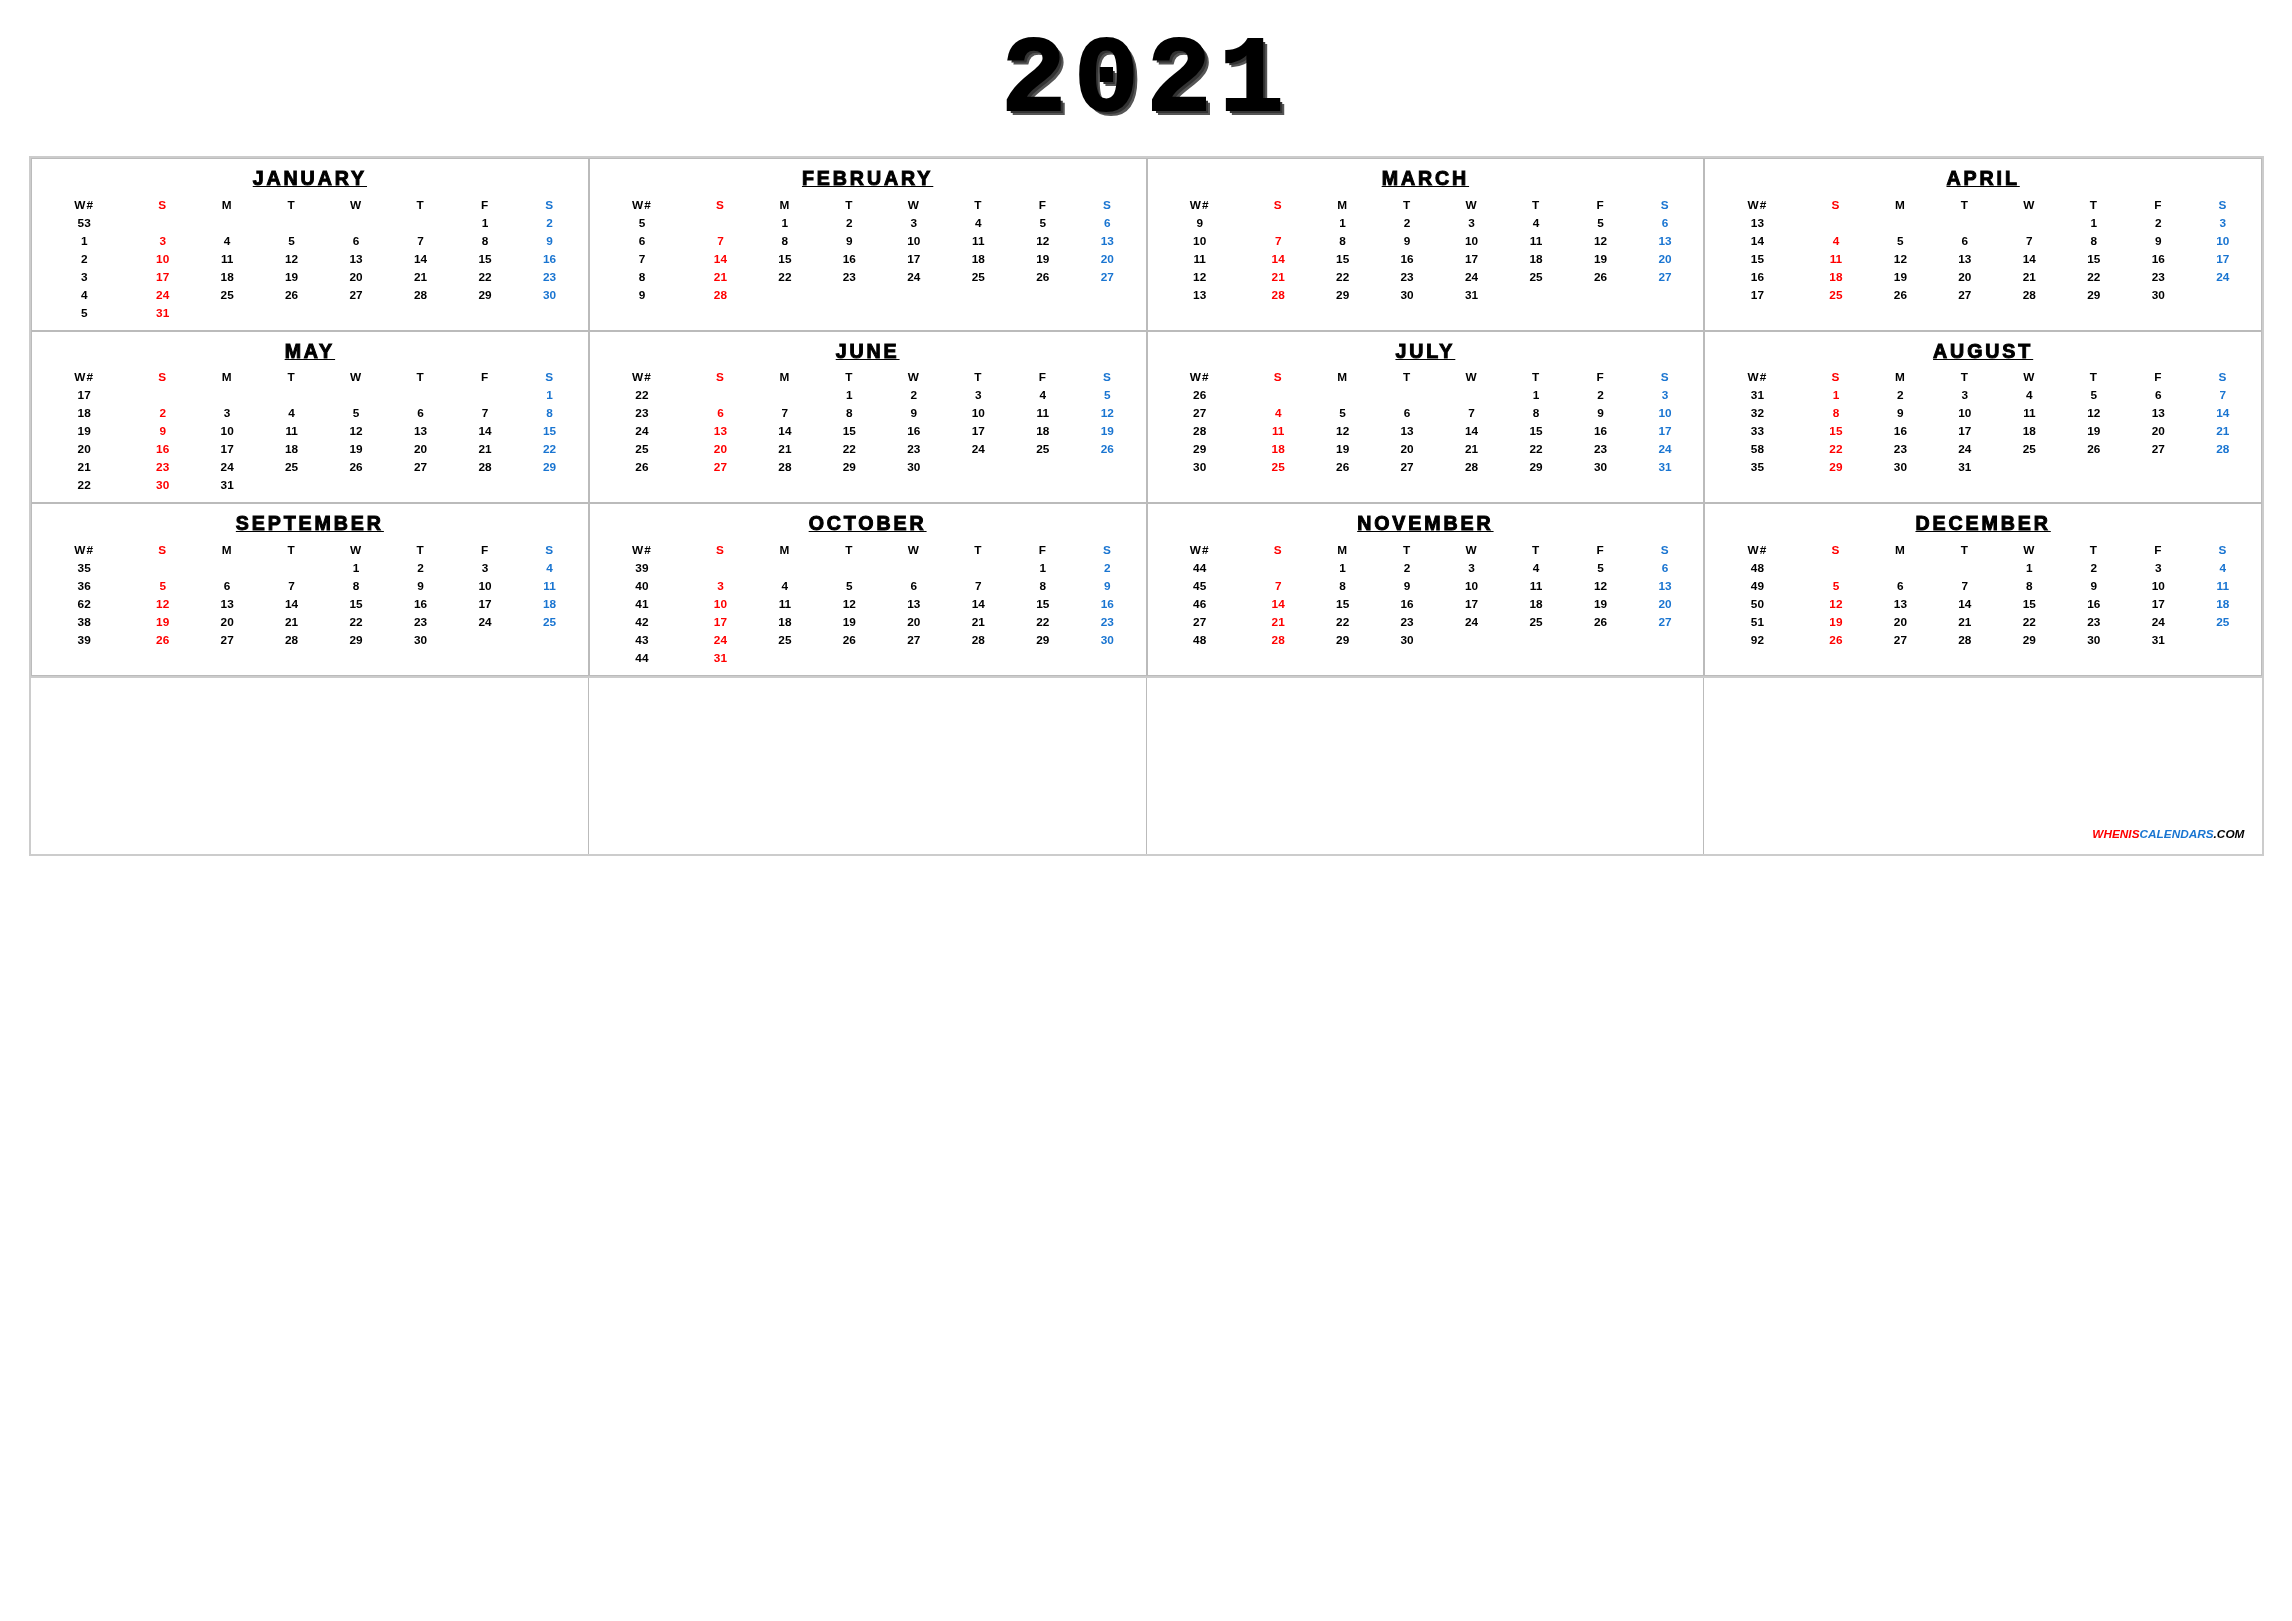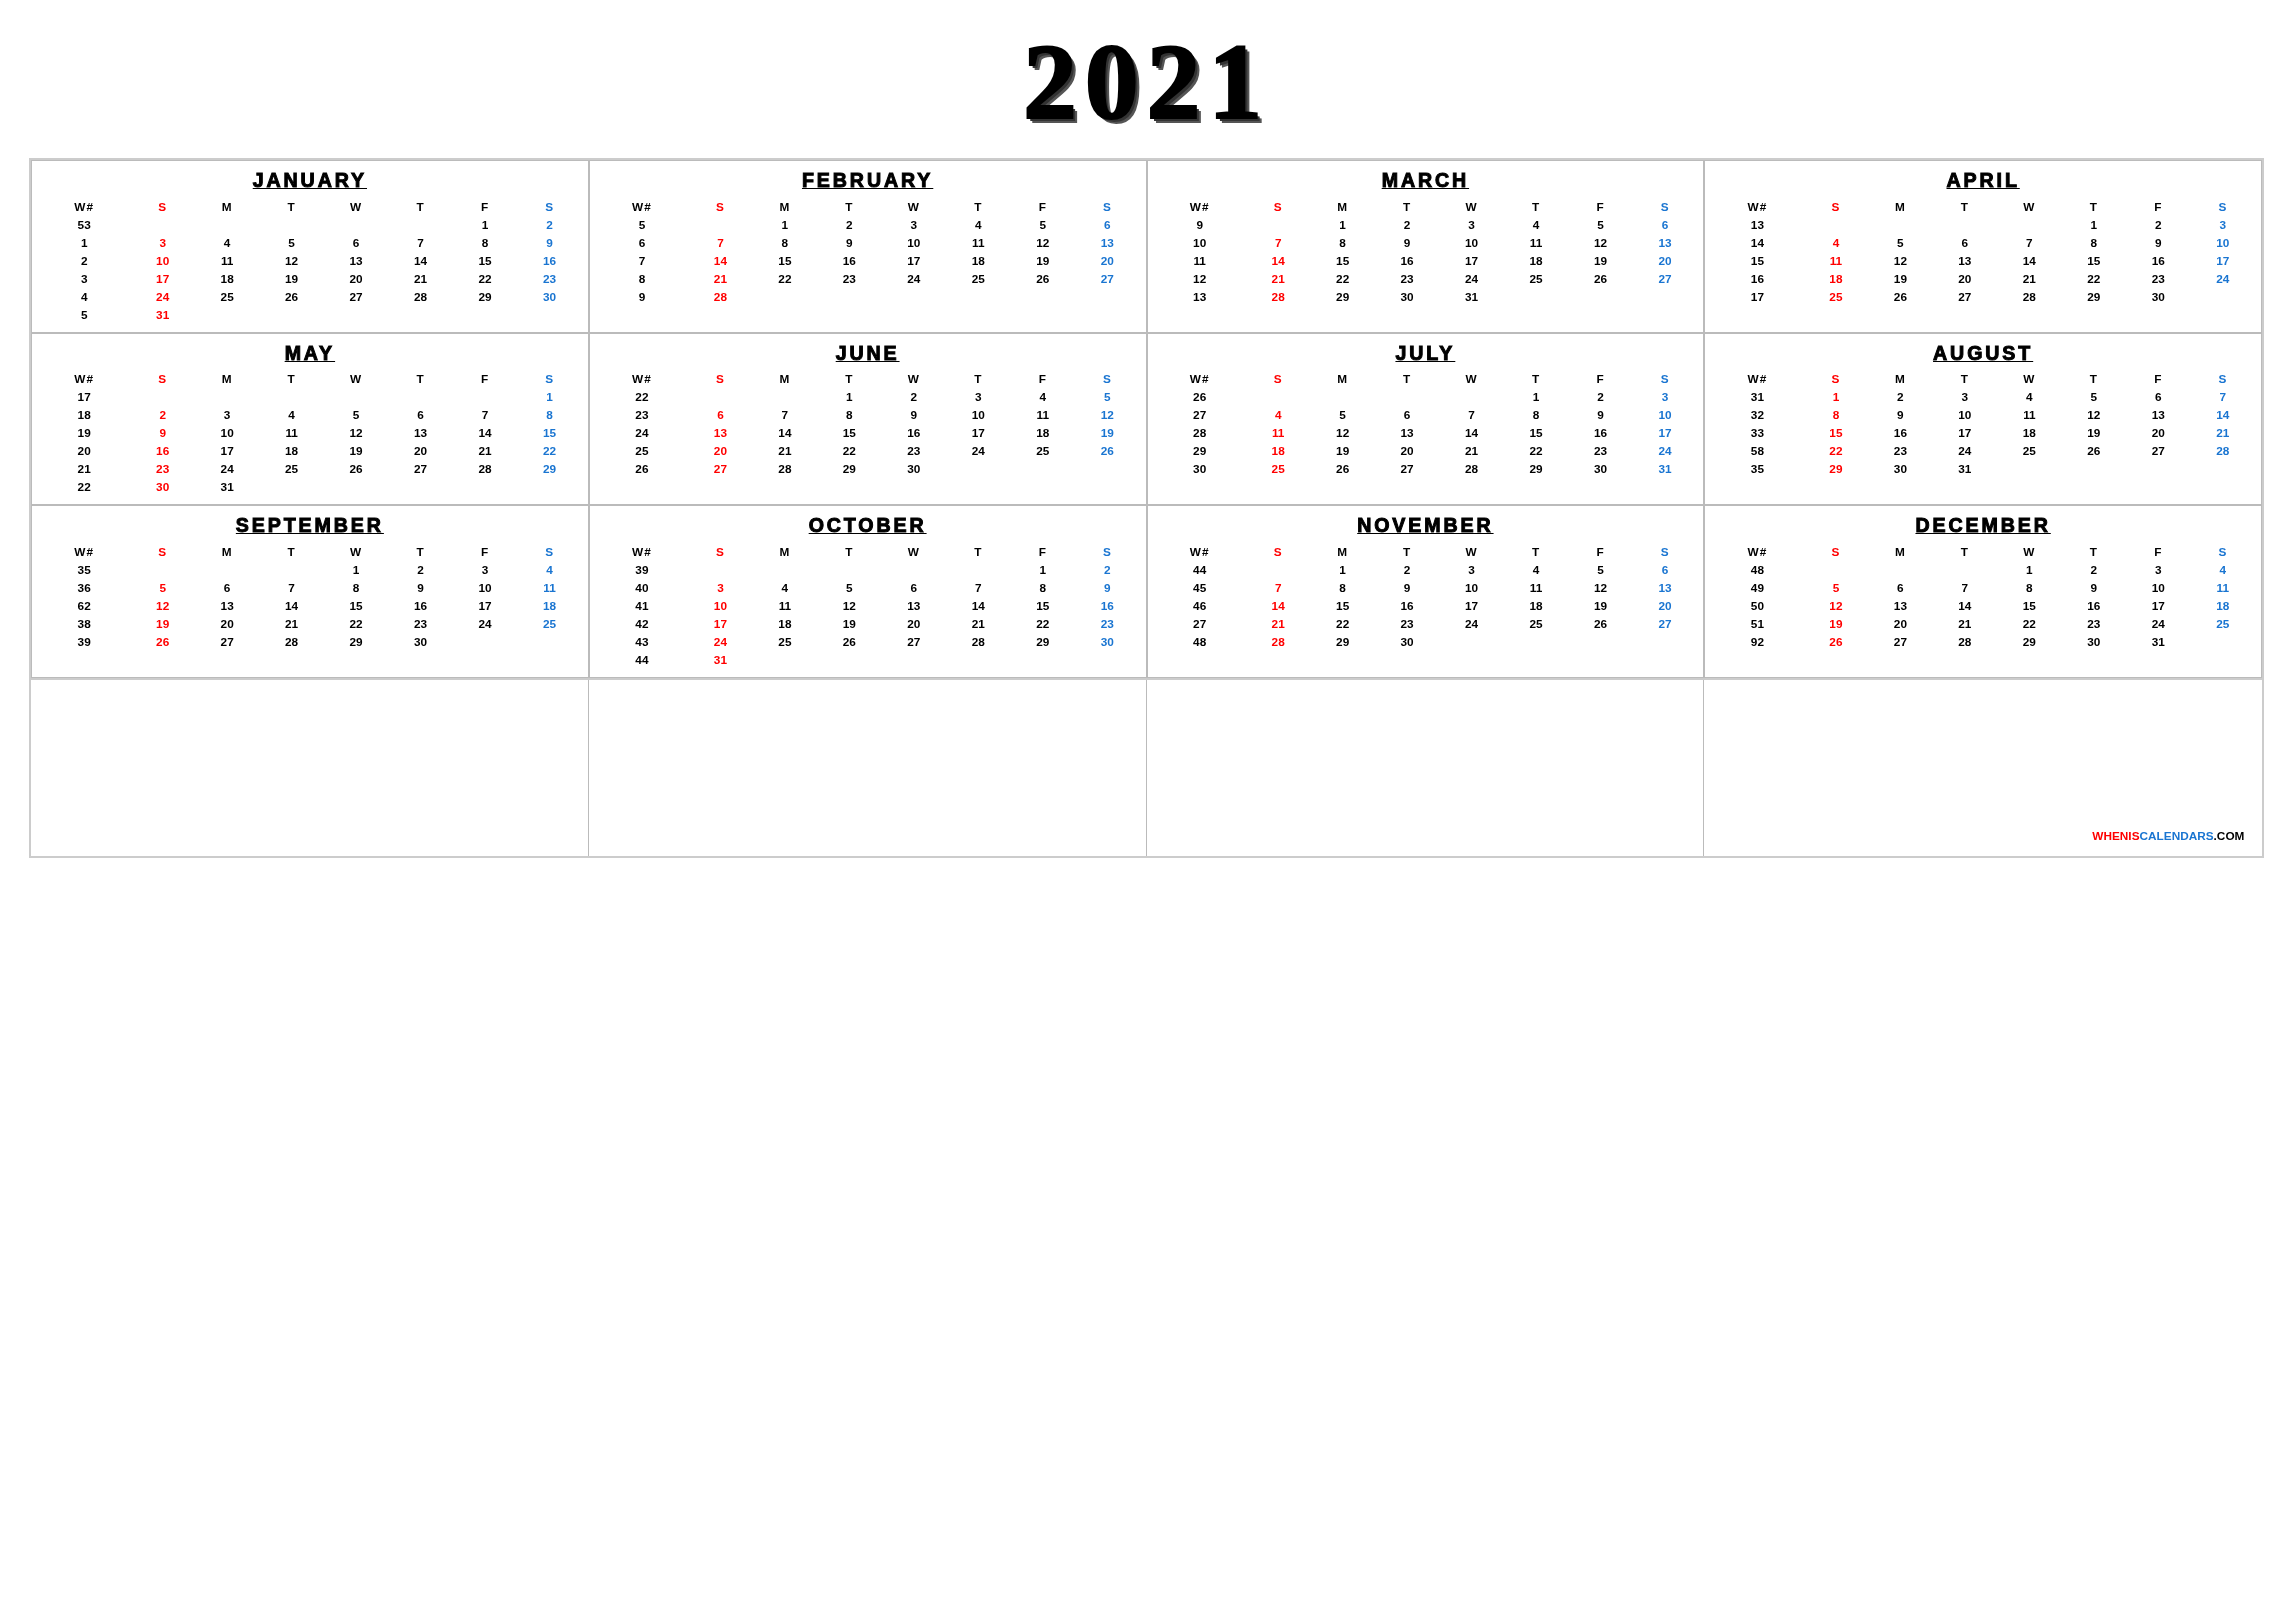--- a/index.html
+++ b/index.html
@@ -16,21 +16,21 @@
       min-height: 1621px;
       background: white;
       padding: 19.6px 29px;
     }
 
     .year-title {
       text-align: center;
       font-size: 108px;
       font-weight: 900;
       color: black;
-      font-family: Liberation Serif, serif;
+      font-family: Liberation Mono, monospace;
       letter-spacing: 7.8px;
       text-shadow: 2.9px 2.9px 0px #333, 4.9px 4.9px 0px #555;
       margin-bottom: 14.7px;
       -webkit-text-stroke: 2px black;
     }
 
     .calendars-grid {
       display: grid;
       grid-template-columns: repeat(4, 1fr);
       grid-template-rows: repeat(3, auto);
@@ -93,20 +93,21 @@
       border-right: 1px solid #bbb;
       height: 176px;
     }
     .bottom-cell:last-child { border-right: none; }
 
     .watermark {
       text-align: right;
       padding: 4.9px 9.8px;
       font-size: 11.8px;
       font-weight: bold;
+      font-style: italic;
     }
     .watermark .when { color: red; }
     .watermark .cal { color: #1a75d1; }
     .watermark .endars { color: black; }
 
     .last-row-wrapper {
       border: 2px solid #ccc;
       border-top: none;
       display: grid;
       grid-template-columns: repeat(4, 1fr);

